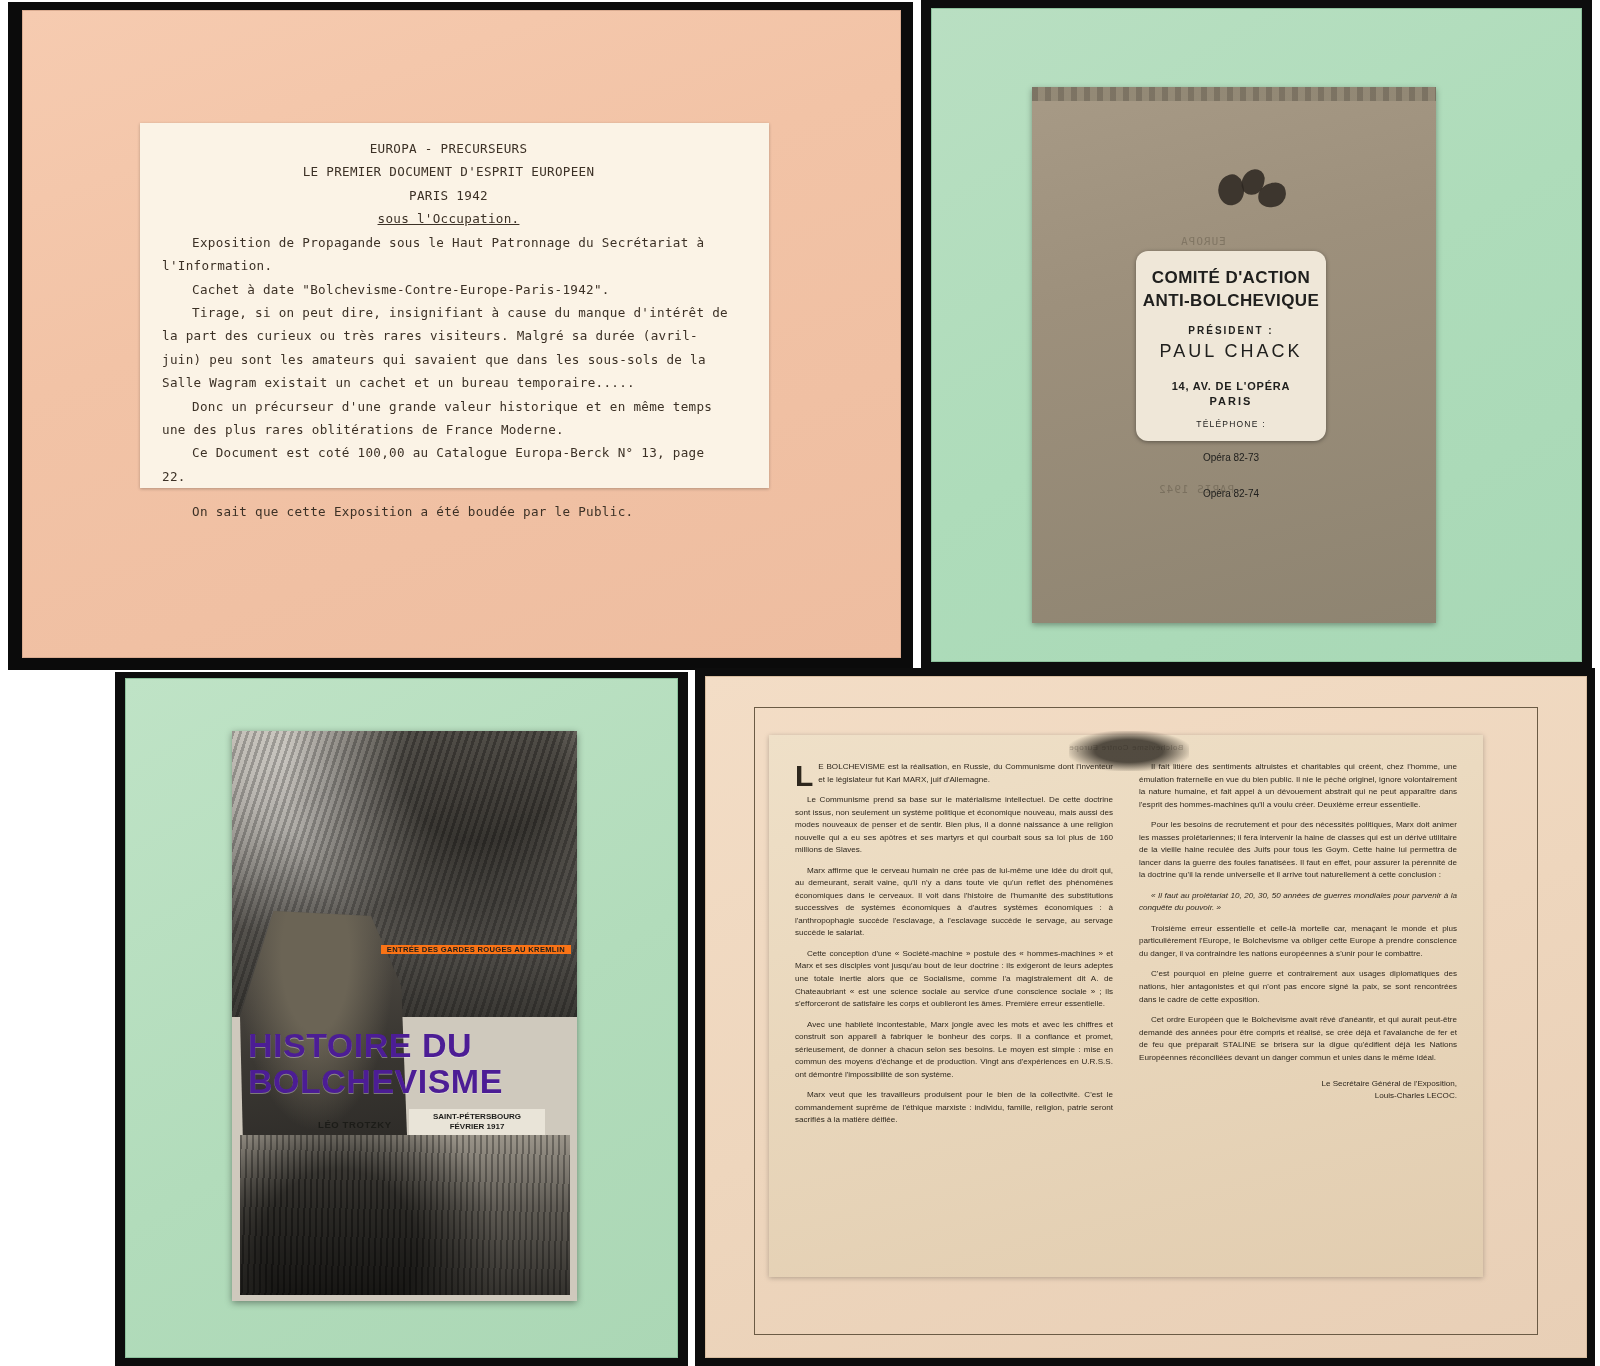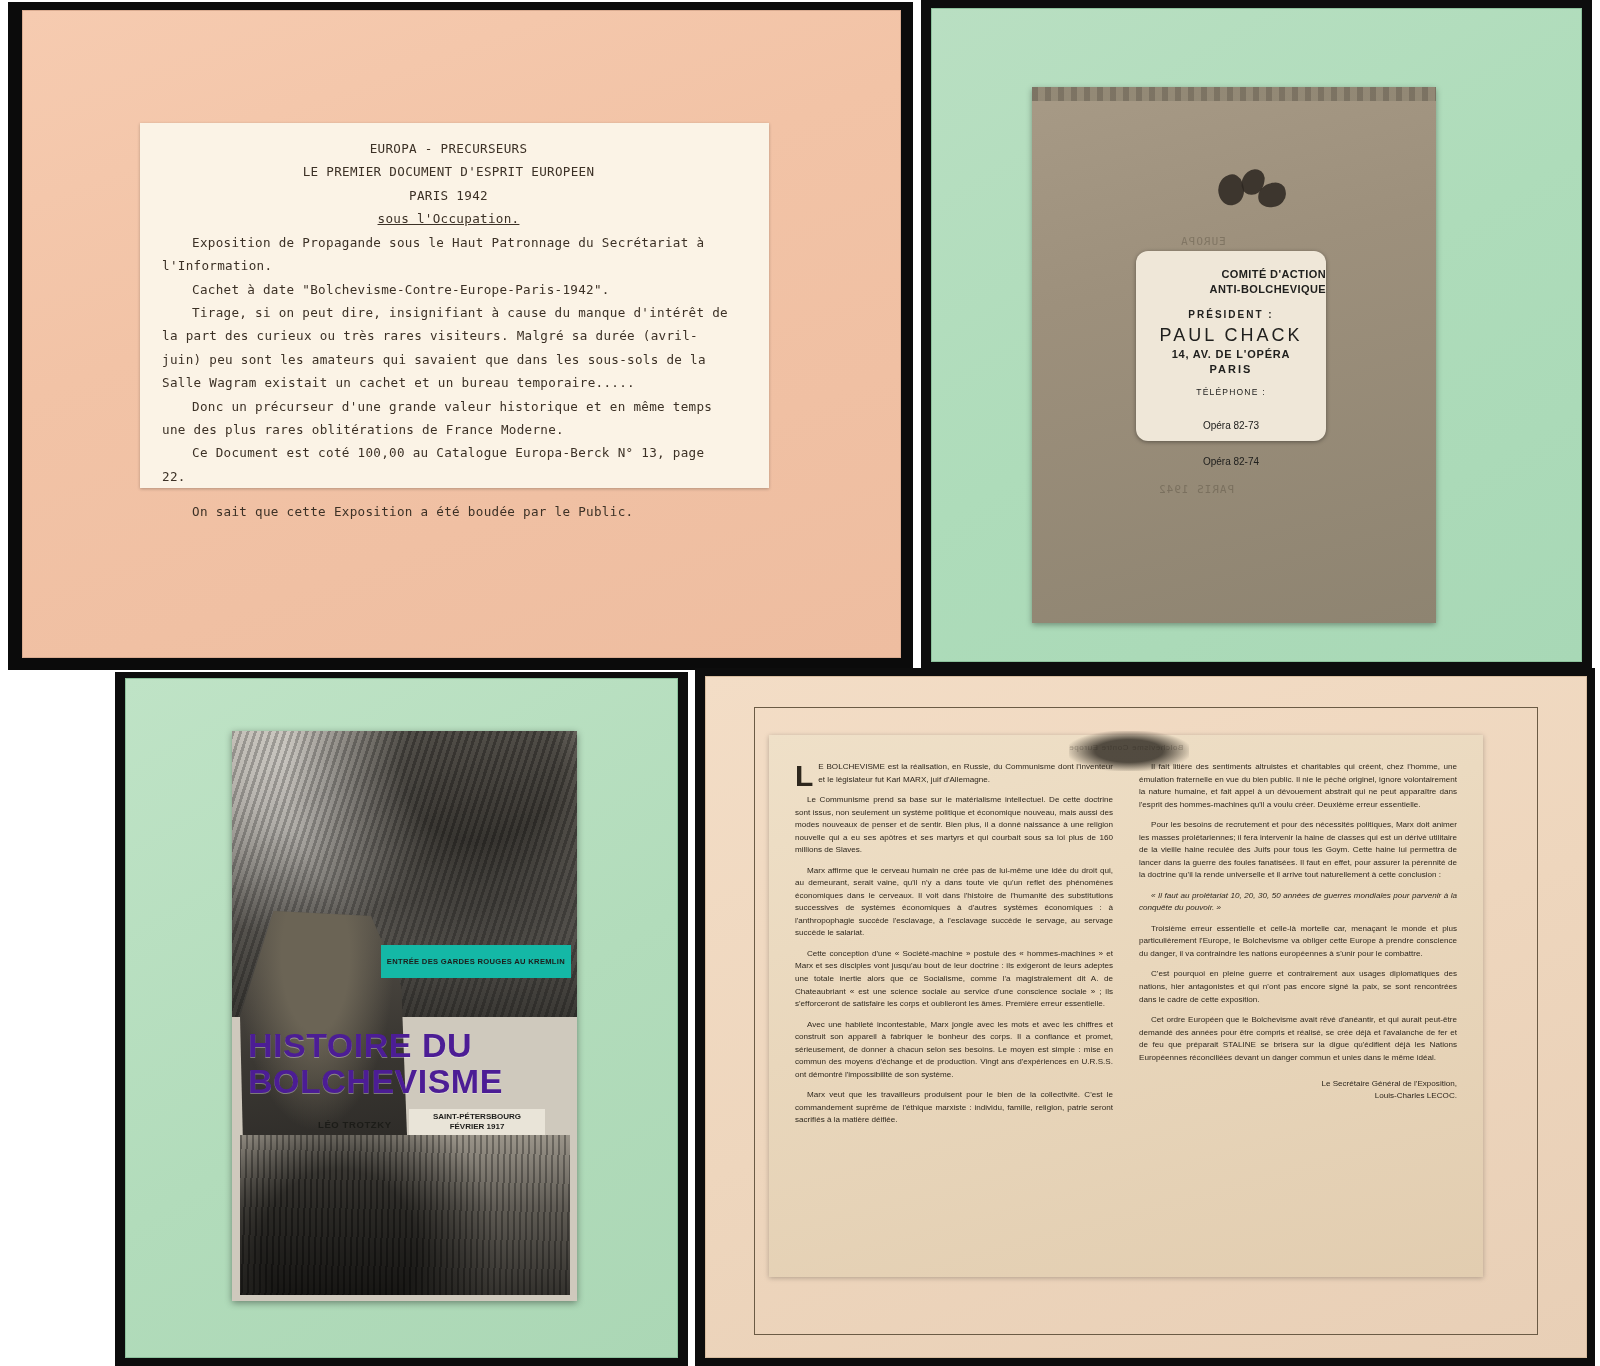--- a/index.html
+++ b/index.html
@@ -102,24 +102,24 @@
     left: 104px; top: 164px;
     width: 190px; height: 190px;
     background: #efe7d8;
     border-radius: 12px;
     box-shadow: 0 1px 4px rgba(0,0,0,.4);
     text-align: center;
     color: #20201e;
     padding-top: 16px;
     box-sizing: border-box;
   }
-  #panel-two .label .l1 { font-size: 11px; font-weight: 700; letter-spacing: .4px; line-height:1.35;text-align:right; }
+  #panel-two .label .l1 { font-size: 17px; font-weight: 700; letter-spacing: .4px; line-height:1.35; }
   #panel-two .label .l2 { font-size: 10px; font-weight: 700; letter-spacing: 2px; margin-top: 12px; }
   #panel-two .label .l3 { font-size: 18px; font-weight: 400; letter-spacing: 3px; margin-top: 5px; }
-  #panel-two .label .l4 { font-size: 11px; font-weight: 700; letter-spacing: .8px; margin-top: 2px; }
+  #panel-two .label .l4 { font-size: 11px; font-weight: 700; letter-spacing: .8px; margin-top: 18px; }
   #panel-two .label .l5 { font-size: 11px; font-weight: 700; letter-spacing: 2px; margin-top: 3px; }
   #panel-two .label .l6 { font-size: 8.5px; letter-spacing: 1.2px; margin-top: 12px; }
   #panel-two .label .l7 { font-size: 10px; margin-top: 22px; line-height:1.45; }
 
   
   #panel-three { left: 115px; top: 672px; width: 573px; height: 694px; background:#0d0d0d; }
   #panel-three .mat {
     position: absolute;
     left: 10px; top: 6px; right: 10px; bottom: 8px;
     background: linear-gradient(150deg,#bfe3c6 0%, #b2dcbb 55%, #abd7b5 100%);
@@ -141,23 +141,23 @@
   #panel-three .photo-top:after {
     content:"";
     position:absolute; inset:0;
     background:
       repeating-linear-gradient(108deg, rgba(0,0,0,.22) 0 3px, rgba(255,255,255,.05) 3px 7px),
       radial-gradient(circle at 72% 12%, rgba(40,38,34,.7) 0 22%, rgba(0,0,0,0) 55%);
     mix-blend-mode: multiply;
   }
   #panel-three .cap1 {
     position:absolute; right:6px; top:214px;
-    background:#14b8a6; color:#1d1d1b;
+    background:#f97316; color:#1d1d1b;
     font-size:7.6px; font-weight:700; letter-spacing:.3px;
-    padding:12px 6px;
+    padding:0 6px;
   }
   #panel-three .soldier {
     position:absolute; left:8px; top:180px; width:168px; height:250px;
     background:
       radial-gradient(ellipse at 45% 18%, #6b6455 0 26%, rgba(0,0,0,0) 60%),
       linear-gradient(170deg,#57524a 0%, #3b3833 55%, #2b2926 100%);
     clip-path: polygon(20% 0,78% 2%,96% 30%,100% 100%,2% 100%,0 42%);
   }
   #panel-three .title {
     position:absolute; left:16px; top:296px;

